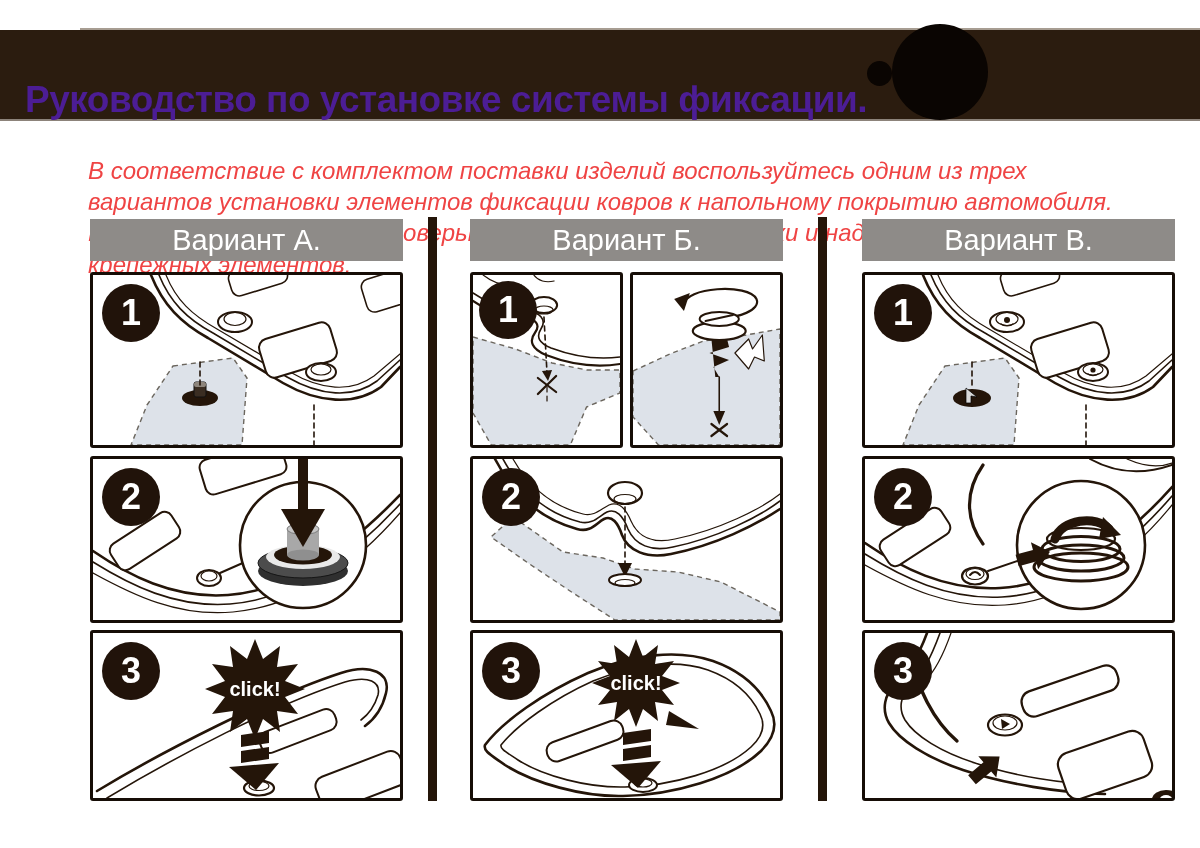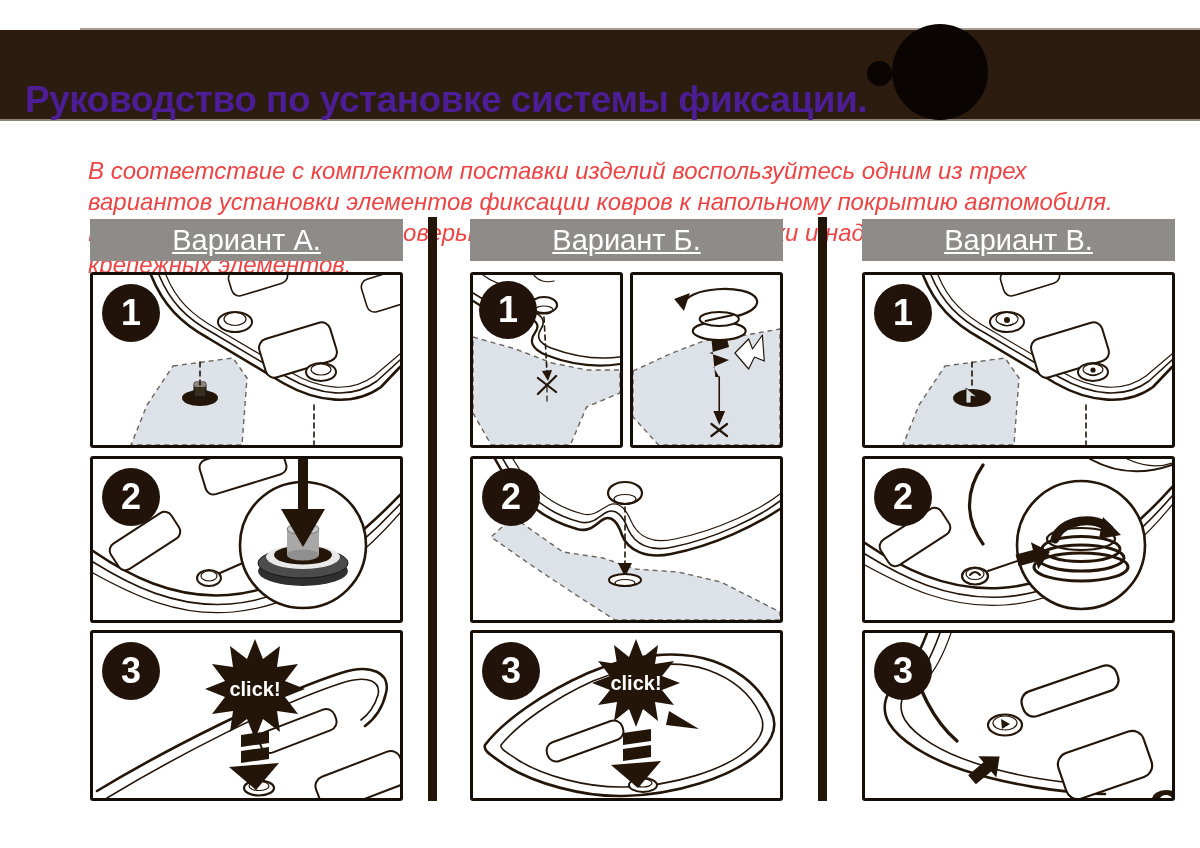--- a/index.html
+++ b/index.html
@@ -18,21 +18,21 @@
   
   .intro{position:absolute;left:88px;top:131px;width:1050px;font-size:24px;line-height:1.3;color:#ef4444;font-style:italic;}
 
   
   .col{position:absolute;top:219px;width:313px;}
   .colA{left:90px;} .colB{left:470px;} .colC{left:862px;}
   .vdiv{position:absolute;top:217px;width:9px;height:584px;background:#241509;}
   .vd1{left:428px;} .vd2{left:818px;}
 
   .col-header{height:42px;background:#8e8b88;color:#fff;font-size:29px;
-              display:flex;align-items:center;justify-content:center;text-decoration:underline;}
+              display:flex;align-items:center;justify-content:center;}
 
   .panel{position:absolute;left:0;width:313px;background:#fff;border:3px solid #160d06;
          border-radius:3px;box-sizing:border-box;overflow:hidden;}
   .p1{top:53px;height:176px;} .p2{top:237px;height:167px;} .p3{top:411px;height:171px;}
   .panel.split{border:none;background:transparent;display:flex;gap:7px;overflow:visible;}
   .sub{flex:1;border:3px solid #160d06;border-radius:3px;background:#fff;box-sizing:border-box;overflow:hidden;}
 
   .badge{position:absolute;left:9px;top:9px;width:58px;height:58px;border-radius:50%;
          background:#21130a;color:#fff;font-size:36px;font-weight:bold;line-height:1;
          display:flex;align-items:center;justify-content:center;z-index:5;}

